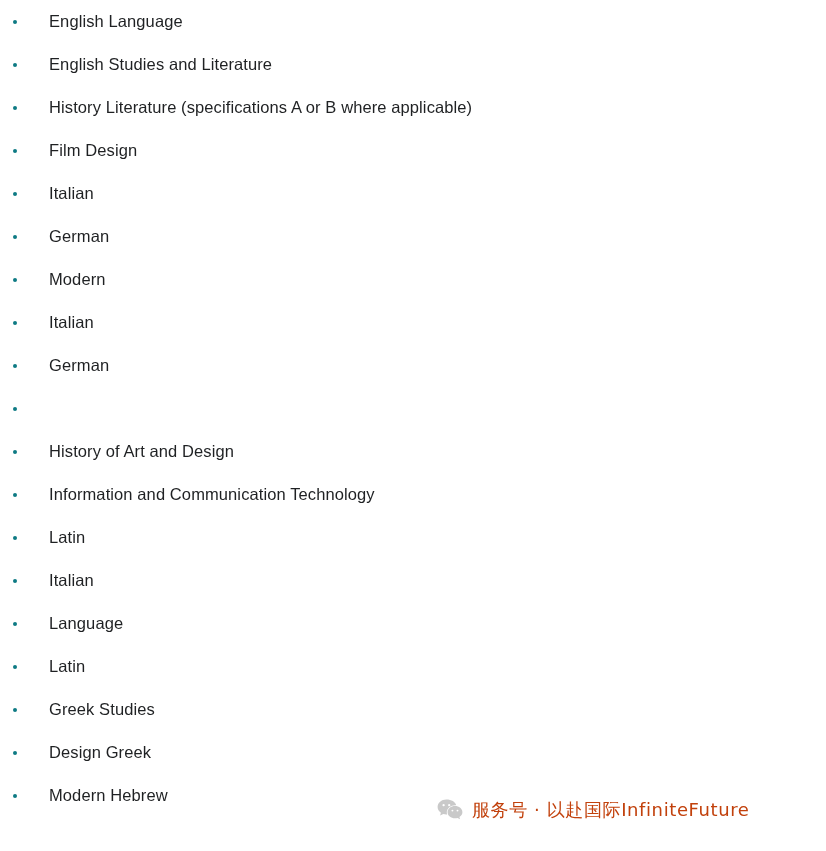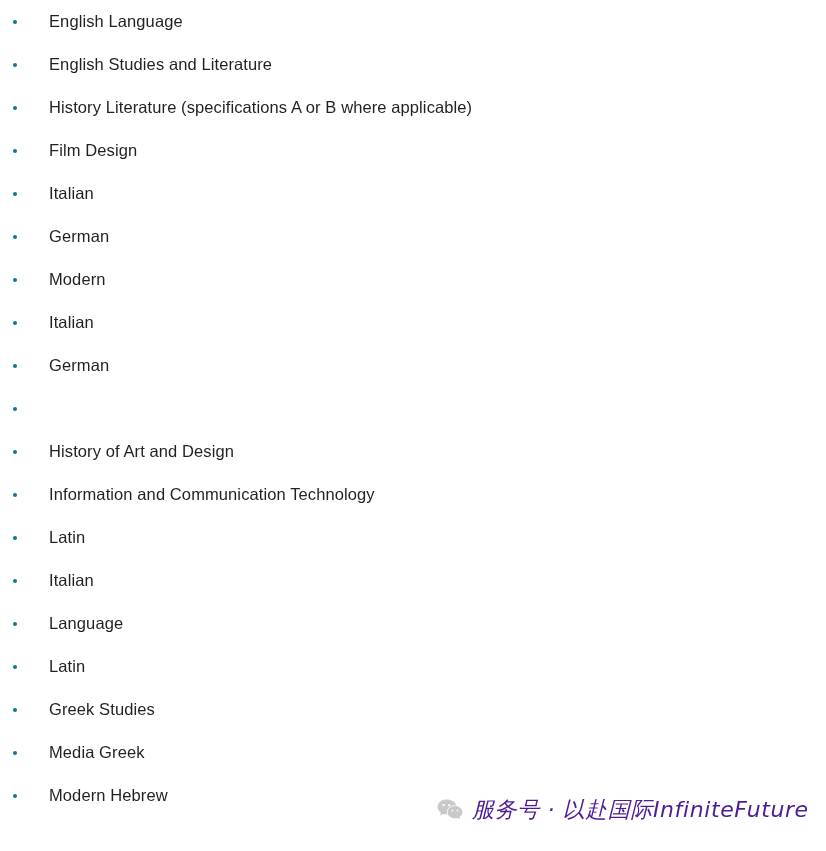--- a/index.html
+++ b/index.html
@@ -74,27 +74,26 @@
   }
 
   .wechat-icon {
     display: block;
     width: 26px;
     height: 22px;
     flex: 0 0 auto;
   }
 
   .watermark-text {
-    font-size: 22px;
-    color: #4c1d95;
+    font-size: 18px;
+    color: #c2410c;
     letter-spacing: 0.6px;
     font-family: "DejaVu Sans", "Liberation Sans", sans-serif;
     white-space: nowrap;
     line-height: 1;
-    font-style: italic;
   }
 </style>
 </head>
 <body>
 
 <div class="page">
 
   <ul class="subject-list">
       <li class="subject-item"><span class="bullet"></span><span class="subject-label">English Language</span></li>
       <li class="subject-item"><span class="bullet"></span><span class="subject-label">English Studies and Literature</span></li>
@@ -106,21 +105,21 @@
       <li class="subject-item"><span class="bullet"></span><span class="subject-label">Italian</span></li>
       <li class="subject-item"><span class="bullet"></span><span class="subject-label">German</span></li>
       <li class="subject-item"><span class="bullet"></span></li>
       <li class="subject-item"><span class="bullet"></span><span class="subject-label">History of Art and Design</span></li>
       <li class="subject-item"><span class="bullet"></span><span class="subject-label">Information and Communication Technology</span></li>
       <li class="subject-item"><span class="bullet"></span><span class="subject-label">Latin</span></li>
       <li class="subject-item"><span class="bullet"></span><span class="subject-label">Italian</span></li>
       <li class="subject-item"><span class="bullet"></span><span class="subject-label">Language</span></li>
       <li class="subject-item"><span class="bullet"></span><span class="subject-label">Latin</span></li>
       <li class="subject-item"><span class="bullet"></span><span class="subject-label">Greek Studies</span></li>
-      <li class="subject-item"><span class="bullet"></span><span class="subject-label">Media Greek</span></li>
+      <li class="subject-item"><span class="bullet"></span><span class="subject-label">Design Greek</span></li>
       <li class="subject-item"><span class="bullet"></span><span class="subject-label">Modern Hebrew</span></li>
     </ul>
 
   <div class="watermark">
     <span class="wechat-icon">
       <svg viewBox="0 0 26 22" width="26" height="22" xmlns="http://www.w3.org/2000/svg" aria-hidden="true">
         <g fill="#c9c9c9">
           <path d="M9.4 0.6C4.5 0.6 0.6 3.9 0.6 8c0 2.3 1.3 4.4 3.3 5.7L3.1 16.6l3.2-1.6c1 0.3 2 0.4 3.1 0.4 0.3 0 0.5 0 0.8 0C9.9 14.6 9.8 14 9.8 13.4c0-3.9 3.8-7.1 8.5-7.1 0.3 0 0.6 0 0.9 0C18.5 2.9 14.4 0.6 9.4 0.6z"></path>
           <path d="M25.4 13.2c0-3.4-3.3-6.1-7.4-6.1s-7.4 2.7-7.4 6.1 3.3 6.1 7.4 6.1c0.9 0 1.7-0.1 2.5-0.3l2.6 1.3-0.7-2.3C24.2 16.8 25.4 15.1 25.4 13.2z"></path>
         </g>

